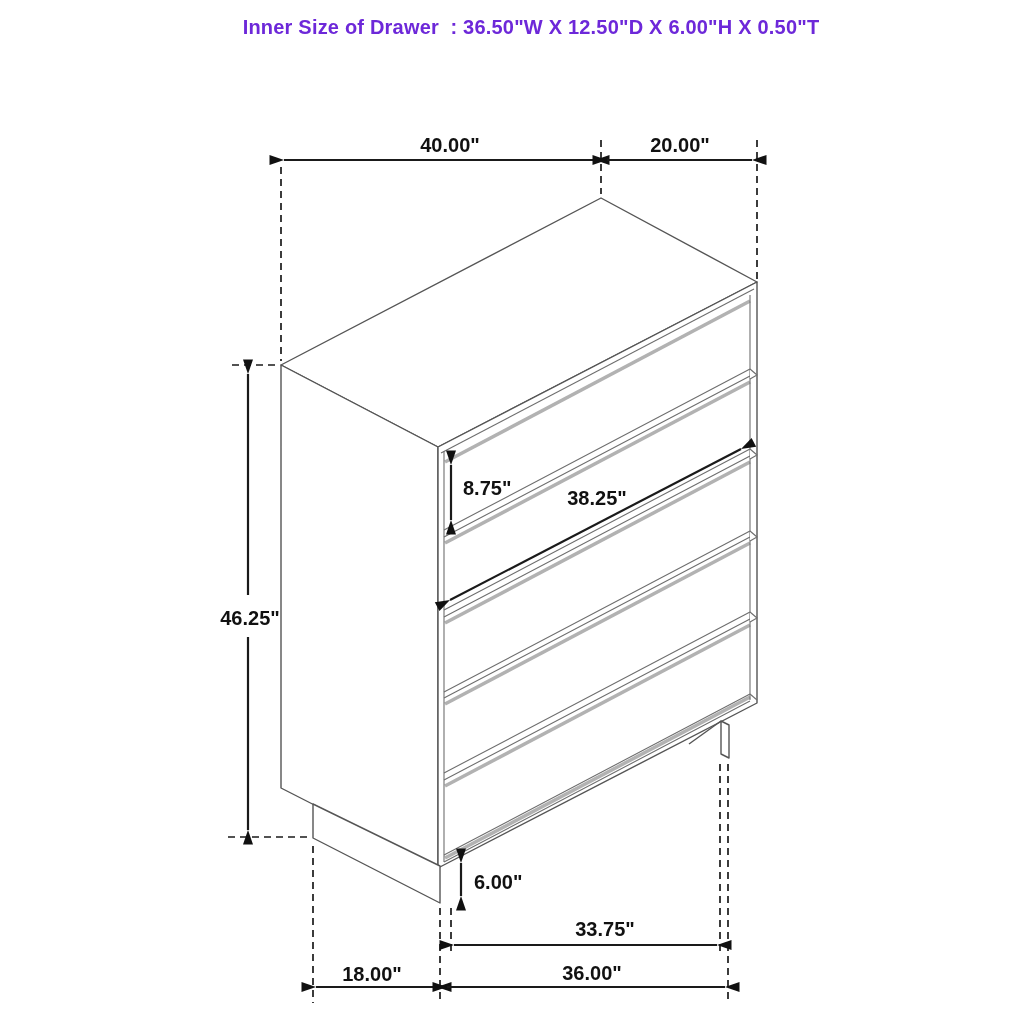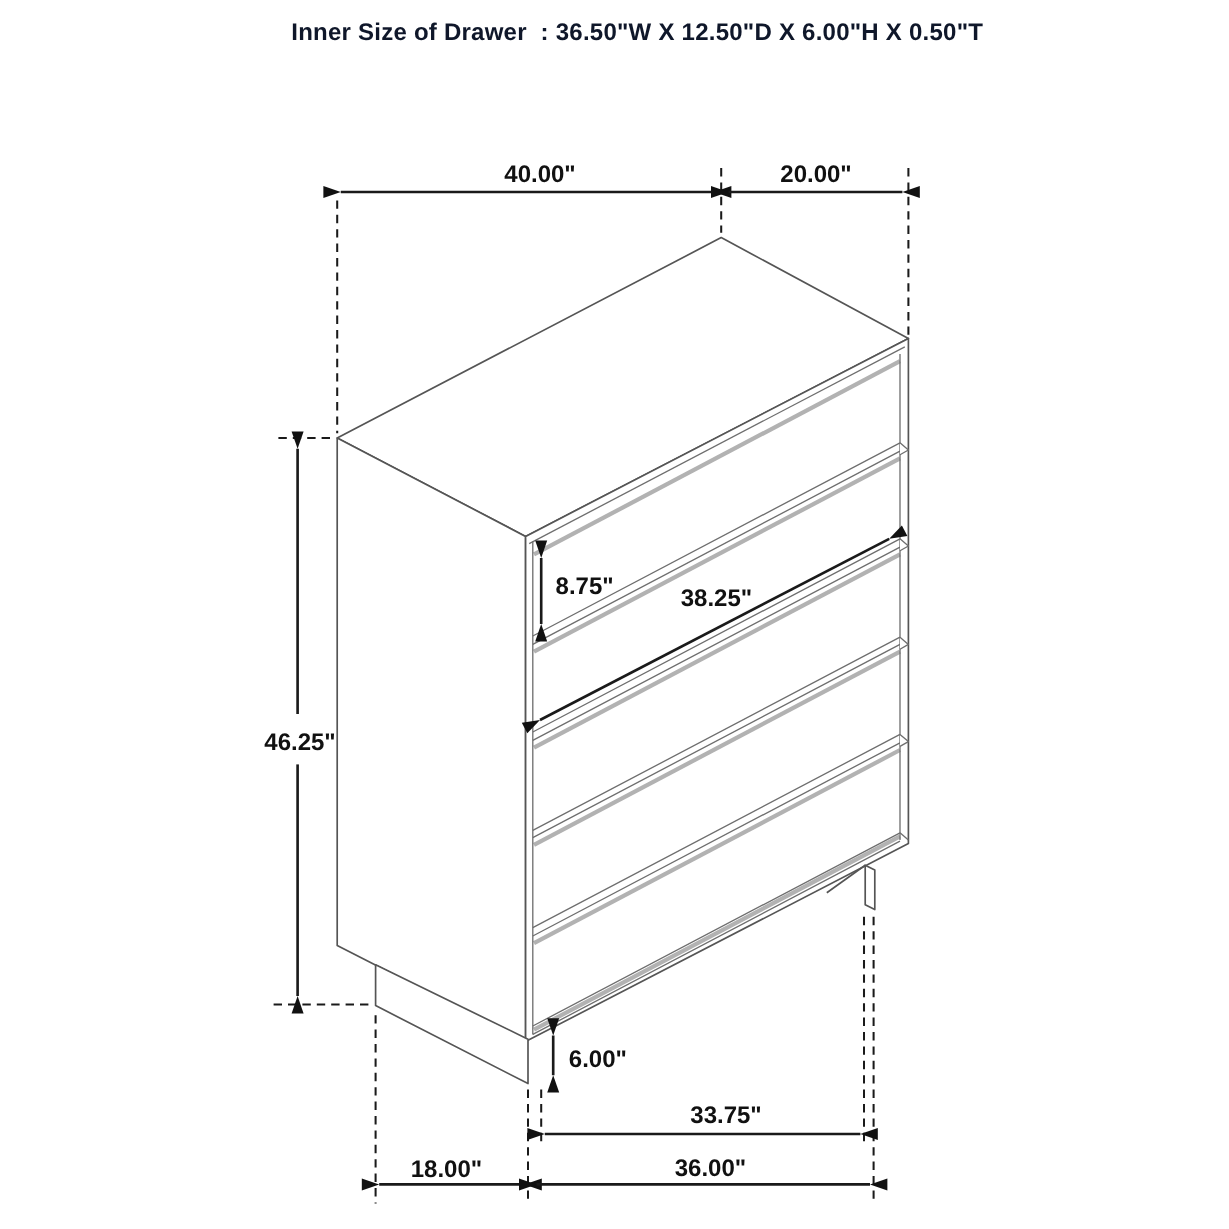--- a/index.html
+++ b/index.html
@@ -2,21 +2,21 @@
 <html><head>
 <meta charset="utf-8">
 <style>
   html,body{margin:0;padding:0;background:#ffffff;}
   .canvas{
     position:relative;width:1024px;height:1024px;background:#ffffff;
     font-family:"Liberation Sans",sans-serif;overflow:hidden;
   }
   .title{
     position:absolute;top:16px;left:531px;transform:translateX(-50%);
-    font:bold 20px "Liberation Sans",sans-serif;color:#0f172a;
+    font:bold 20px "Liberation Sans",sans-serif;color:#6d28d9;
     white-space:pre;letter-spacing:.2px;
   }
   svg.draw{position:absolute;left:0;top:0;}
   .face{fill:#ffffff;stroke:#555;stroke-width:1.4;stroke-linejoin:round;}
   .edge{fill:none;stroke:#555;stroke-width:1.4;stroke-linejoin:round;}
   .thin{fill:none;stroke:#6e6e6e;stroke-width:1.1;}
   .groove{fill:none;stroke:#b2b2b2;stroke-width:3.5;}
   .notch{fill:#ffffff;stroke:#6e6e6e;stroke-width:1.1;stroke-linejoin:round;}
   .xdash{fill:none;stroke:#1a1a1a;stroke-width:1.7;stroke-dasharray:7 5;}
   .dline{fill:none;stroke:#1a1a1a;stroke-width:2.2;}

